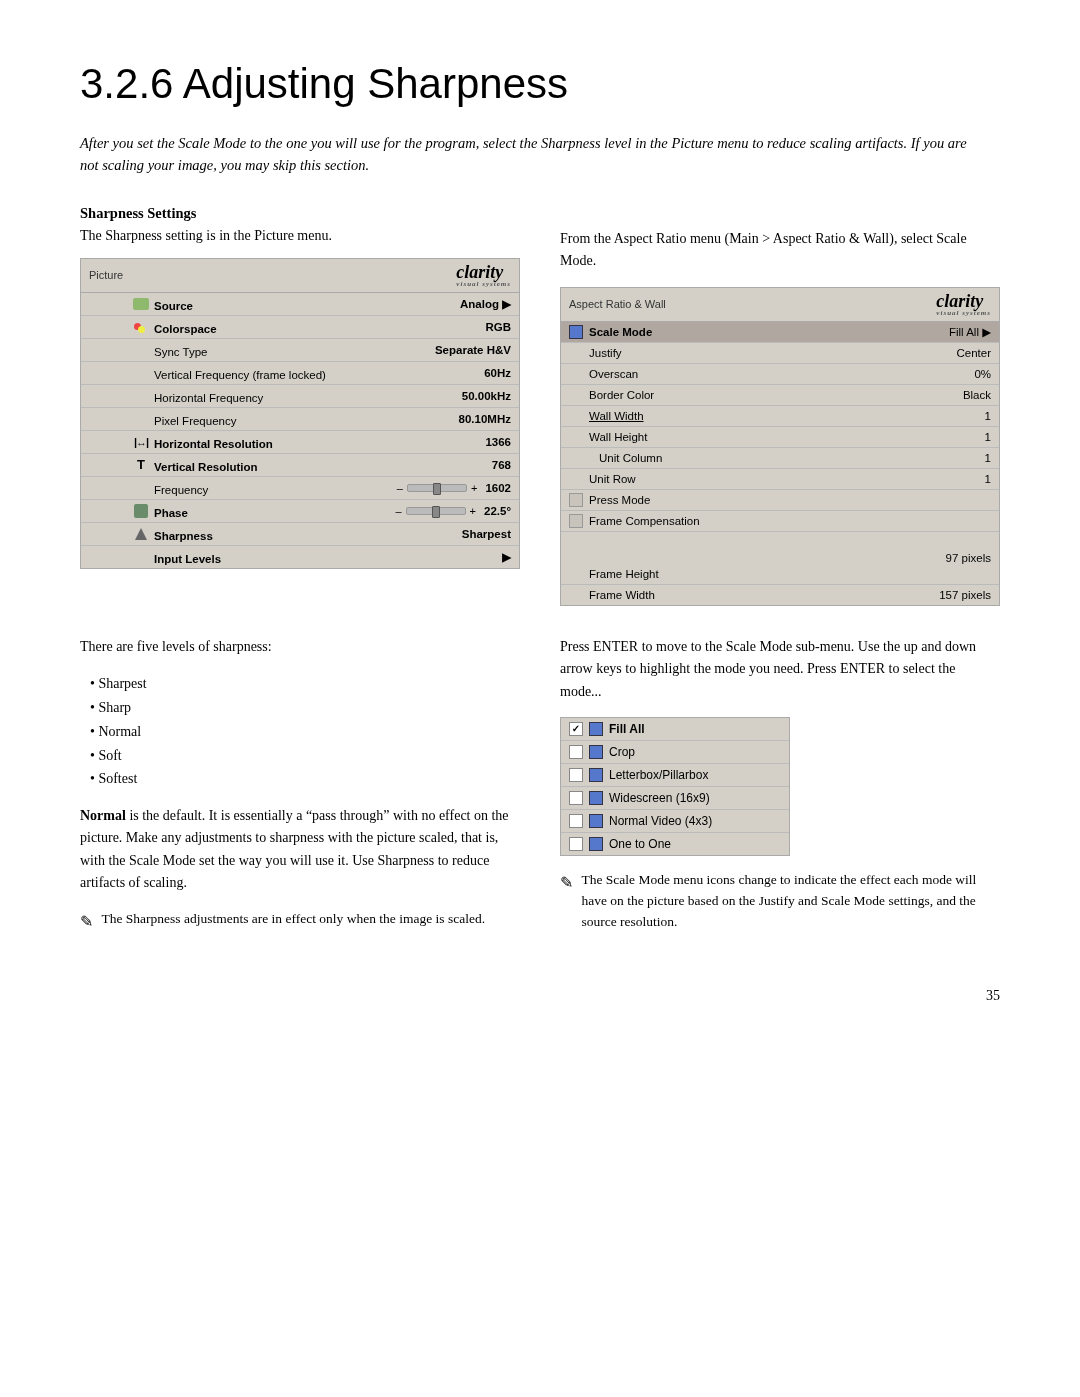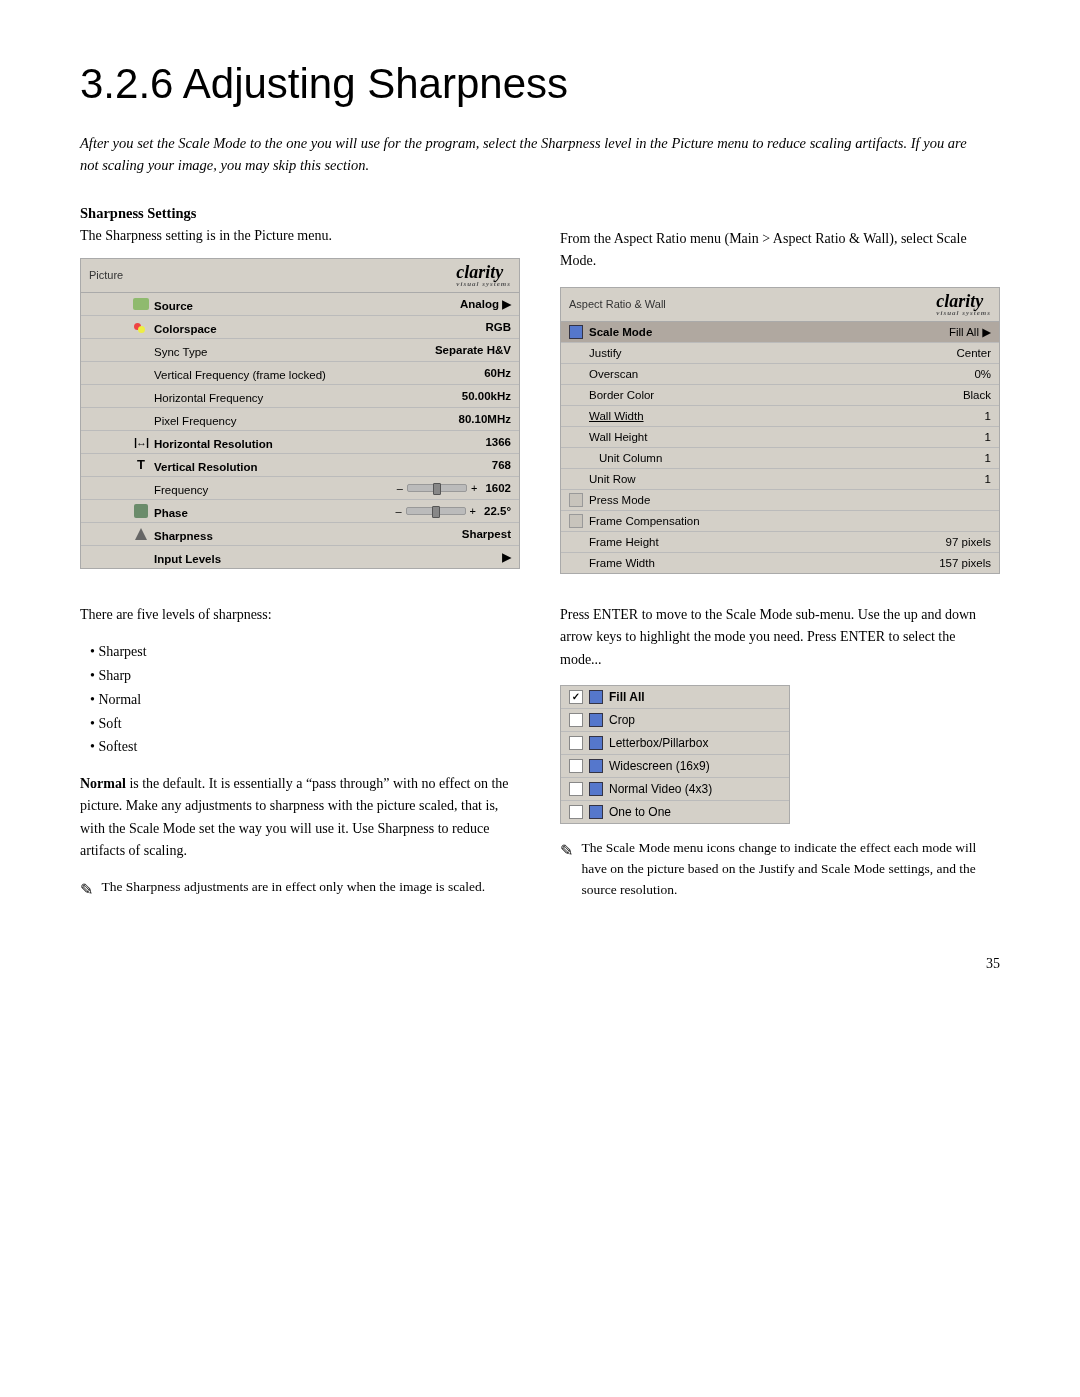--- a/index.html
+++ b/index.html
@@ -479,21 +479,21 @@
 
       <div class="ar-menu-row">
         <div style="display:flex;align-items:center;gap:6px;">
           <div style="width:14px;height:14px;border:1px solid #999;background:#c8c4bc;"></div>
           <span>Frame Compensation</span>
         </div>
         <span class="row-right"></span>
       </div>
 
       <div class="ar-menu-row">
-        <div style="display:flex;align-items:center;gap:6px;">
+        <div style="display:flex;align-items:center;gap:6px;margin-top:32px;">
           <div style="width:14px;height:14px;"></div>
           <span>Frame Height</span>
         </div>
         <span class="row-right">97 pixels</span>
       </div>
 
       <div class="ar-menu-row">
         <div style="display:flex;align-items:center;gap:6px;">
           <div style="width:14px;height:14px;"></div>
           <span>Frame Width</span>

